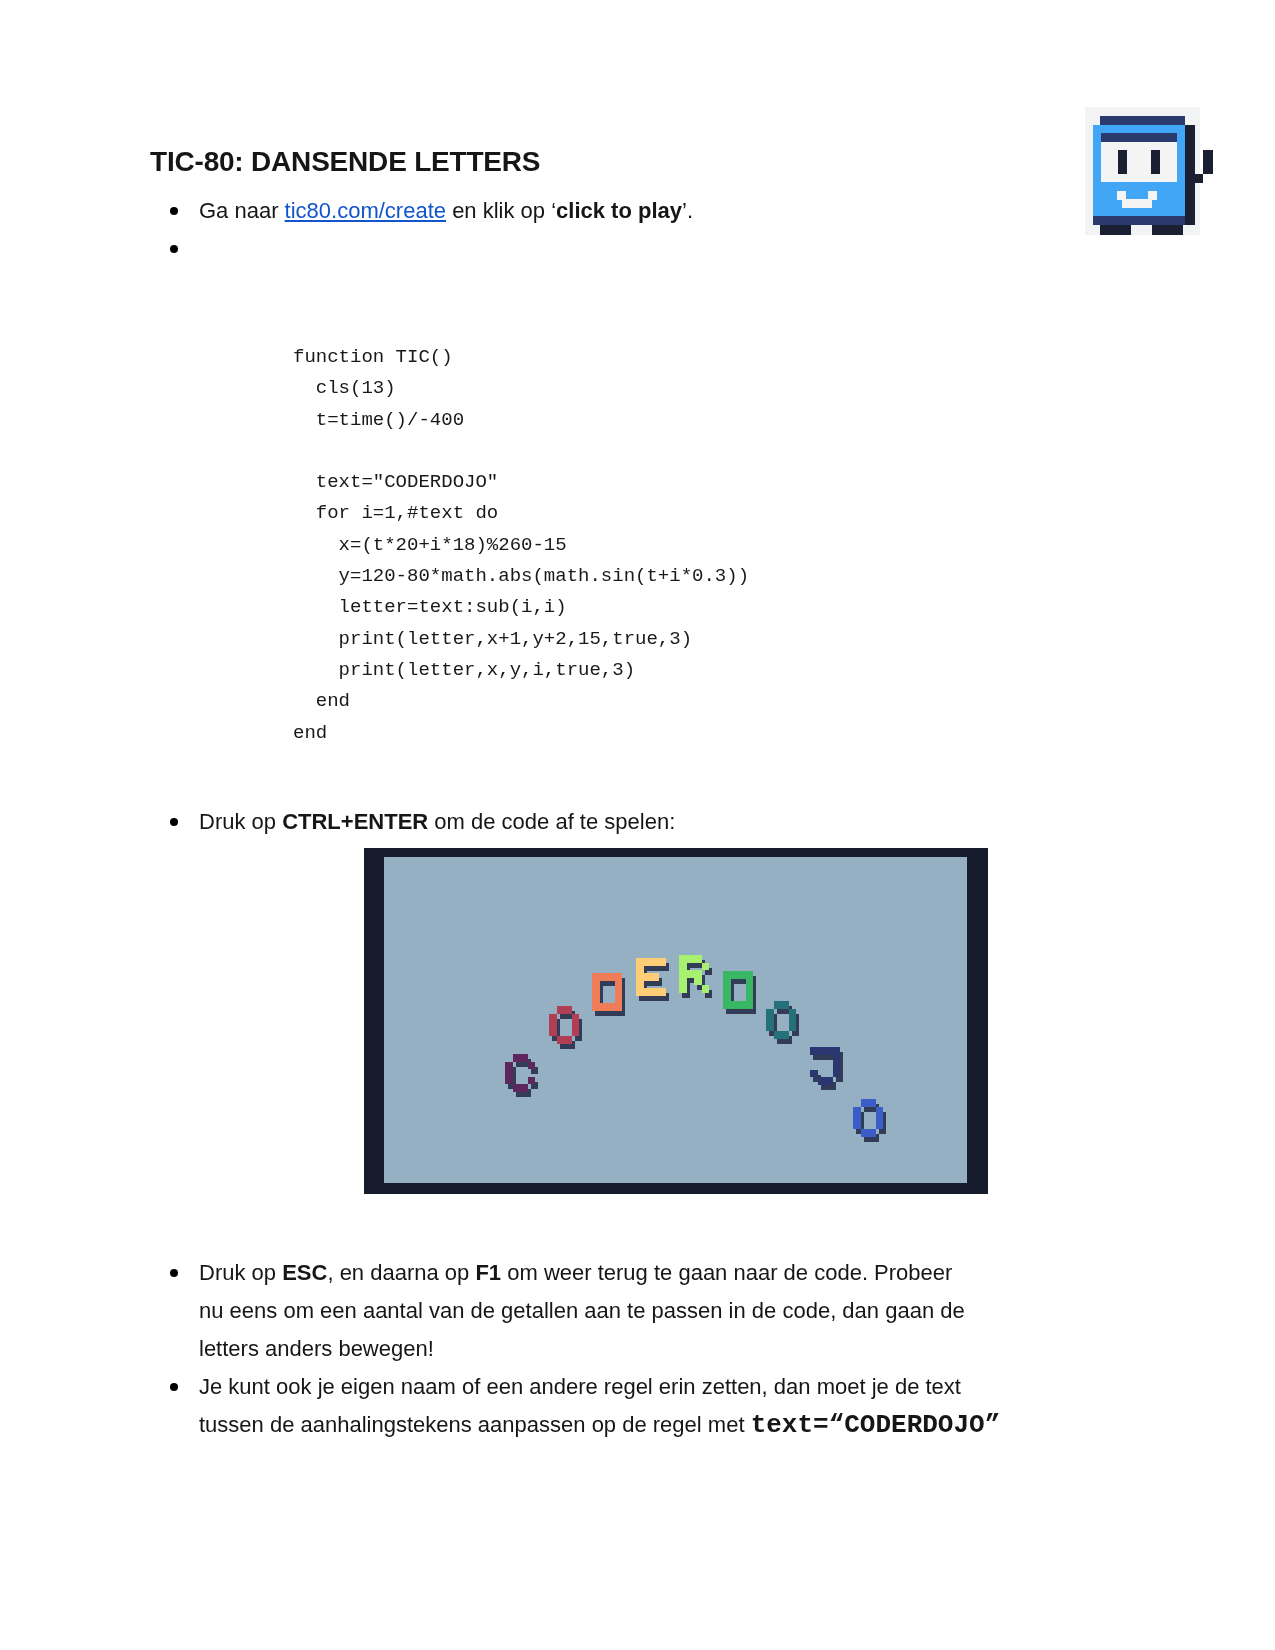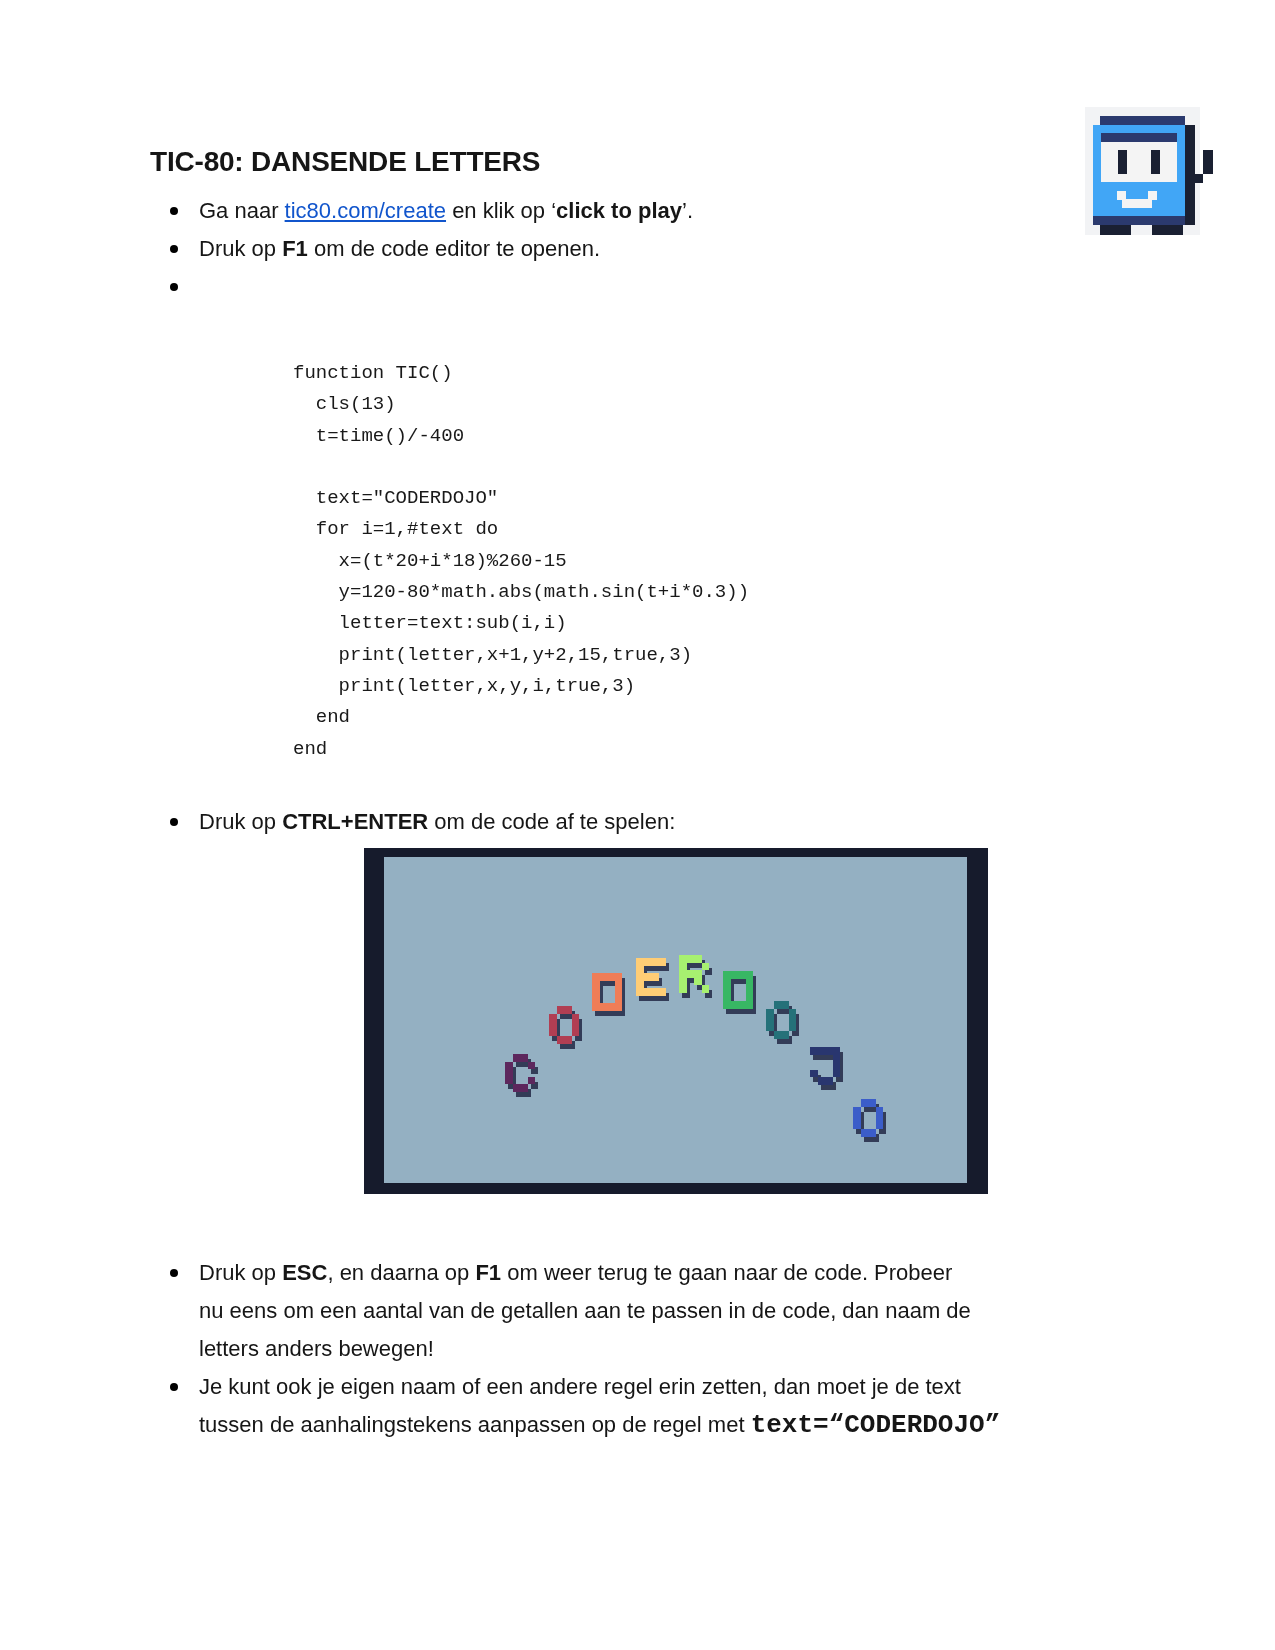--- a/index.html
+++ b/index.html
@@ -9,21 +9,21 @@
          letter-spacing:-0.2px;white-space:nowrap;}
   .blist{position:absolute;left:169px;margin:0;padding:0;list-style:none;}
   .blist li{position:relative;padding-left:30px;width:940px;font-size:22px;line-height:38px;}
   .dot{position:absolute;left:1px;top:15px;width:8px;height:8px;border-radius:50%;background:#000;}
   .bold{font-weight:700;}
   .lnk{color:var(--link,#1155cc);text-decoration:underline;cursor:pointer;}
   .boldmono{font-family:Liberation Mono, monospace;font-weight:700;font-size:26px;}
   .bt-top{top:192px;}
   .bt-run{top:803px;}
   .bt-bottom{top:1254px;}
-  .code{position:absolute;left:293px;top:358px;margin:0;
+  .code{position:absolute;left:293px;top:342px;margin:0;
         font-family:"Liberation Mono",monospace;font-size:19px;line-height:31.3px;
         color:#191919;white-space:pre;}
   .tic-frame{position:absolute;left:364px;top:848px;width:624px;height:346px;
              background:var(--screen-border,#161b2c);}
   .tic-screen{position:absolute;left:20px;top:9px;width:583px;height:326px;
               background:var(--screen-bg,#94b0c2);}
   .letter{position:absolute;width:34px;height:46px;}
   .letter svg{position:absolute;display:block;}
   .mascot{position:absolute;left:1083px;top:103px;}
 </style>
@@ -48,21 +48,20 @@
       <rect x="10" y="113" width="92" height="9" fill="#2b3a6e"></rect>
       <rect x="102" y="22" width="10" height="100" fill="#1a2032"></rect>
       <rect x="120" y="47" width="10" height="24" fill="#1a2032"></rect>
       <rect x="112" y="71" width="8" height="9" fill="#1a2032"></rect>
       <rect x="17" y="122" width="31" height="10" fill="#1a2032"></rect>
       <rect x="69" y="122" width="31" height="10" fill="#1a2032"></rect>
     </svg>
 
   <ul class="blist bt-top" id="bullets-top">
       <li><span class="dot"></span><span>Ga naar </span><a href="#" class="lnk">tic80.com/create</a><span> en klik op ‘</span><span class="bold">click to play</span><span>’.</span></li>
-      <li><span class="dot"></span><span>Druk op </span><span class="bold">F1</span><span> om de code editor te openen.</span></li>
       <li><span class="dot"></span></li>
     </ul>
 
   <pre class="code" id="code-block">function TIC()
   cls(13)
   t=time()/-400
 
   text="CODERDOJO"
   for i=1,#text do
     x=(t*20+i*18)%260-15
@@ -333,17 +332,17 @@
           <rect x="3" y="2" width="1" height="1"></rect>
           <rect x="0" y="3" width="1" height="1"></rect>
           <rect x="3" y="3" width="1" height="1"></rect>
           <rect x="1" y="4" width="1" height="1"></rect>
           <rect x="2" y="4" width="1" height="1"></rect>
         </svg>
       </div>
     </div>
 
   <ul class="blist bt-bottom" id="bullets-bottom">
-      <li><span class="dot"></span><span>Druk op </span><span class="bold">ESC</span><span>, en daarna op </span><span class="bold">F1</span><span> om weer terug te gaan naar de code. Probeer</span><br><span>nu eens om een aantal van de getallen aan te passen in de code, dan naam de</span><br><span>letters anders bewegen!</span></li>
+      <li><span class="dot"></span><span>Druk op </span><span class="bold">ESC</span><span>, en daarna op </span><span class="bold">F1</span><span> om weer terug te gaan naar de code. Probeer</span><br><span>nu eens om een aantal van de getallen aan te passen in de code, dan gaan de</span><br><span>letters anders bewegen!</span></li>
       <li><span class="dot"></span><span>Je kunt ook je eigen naam of een andere regel erin zetten, dan moet je de text</span><br><span>tussen de aanhalingstekens aanpassen op de regel met </span><span class="boldmono">text=“CODERDOJO”</span></li>
     </ul>
 
 </div>
 
 </body></html>

